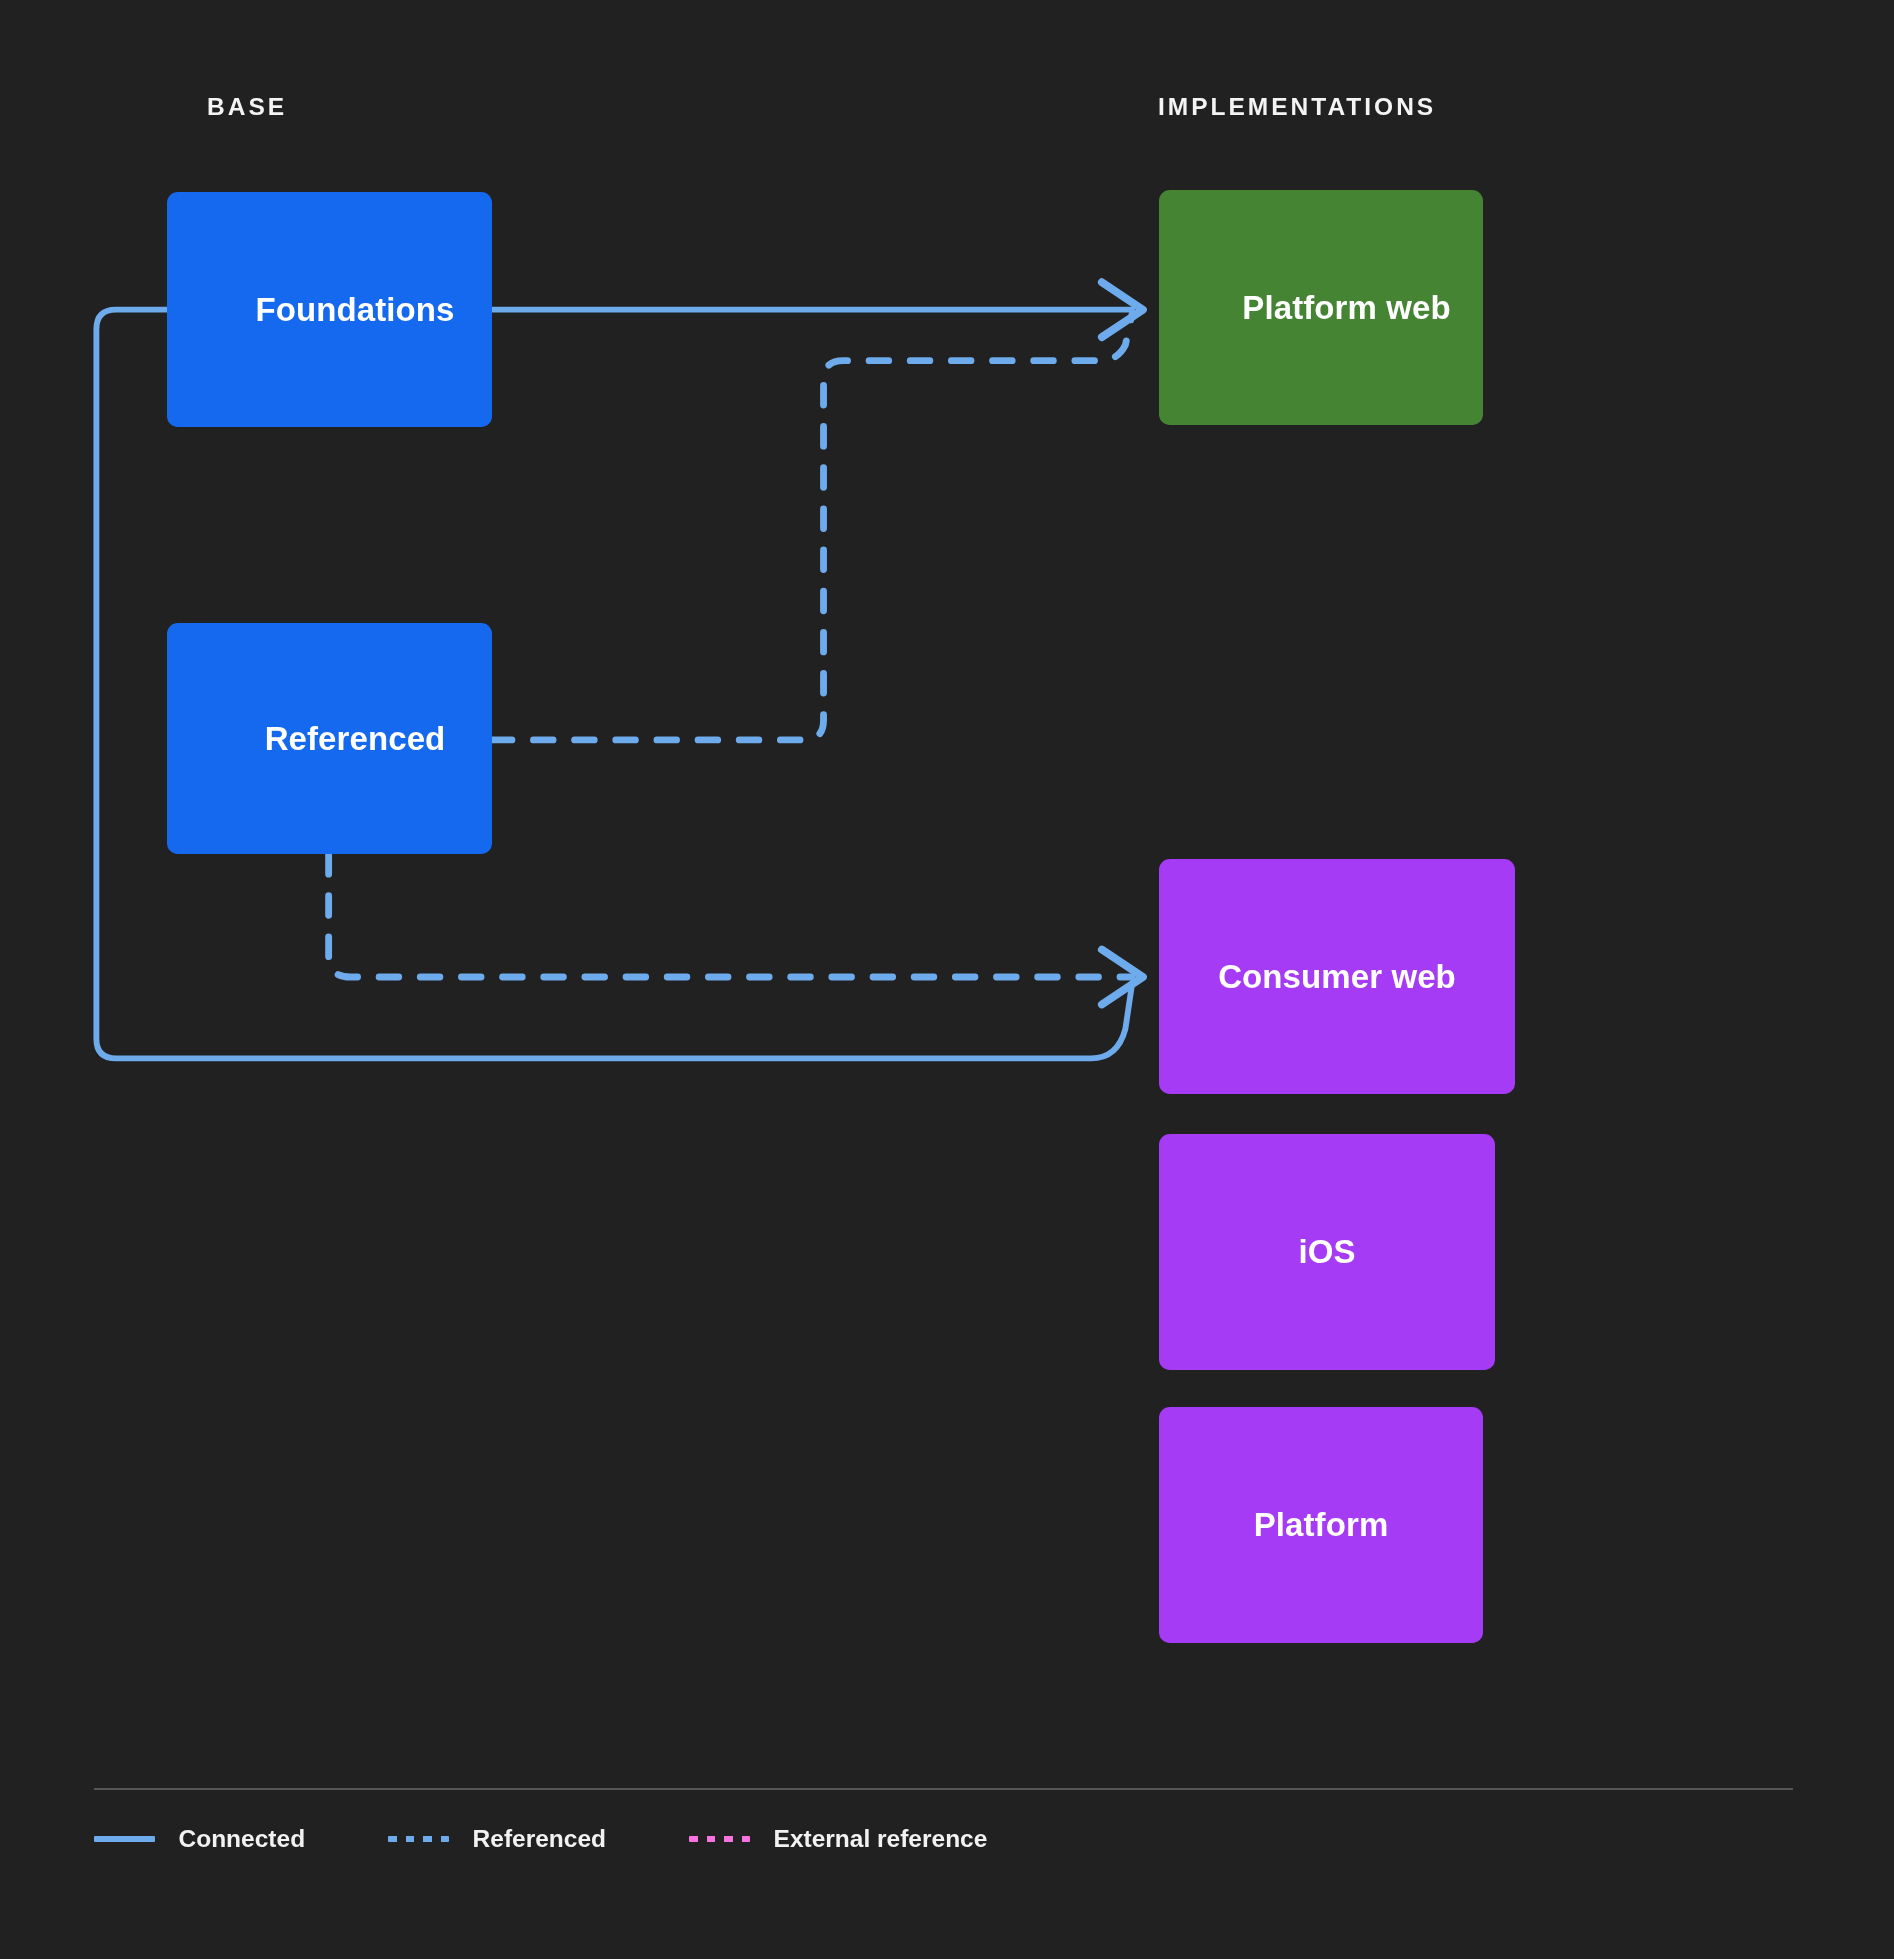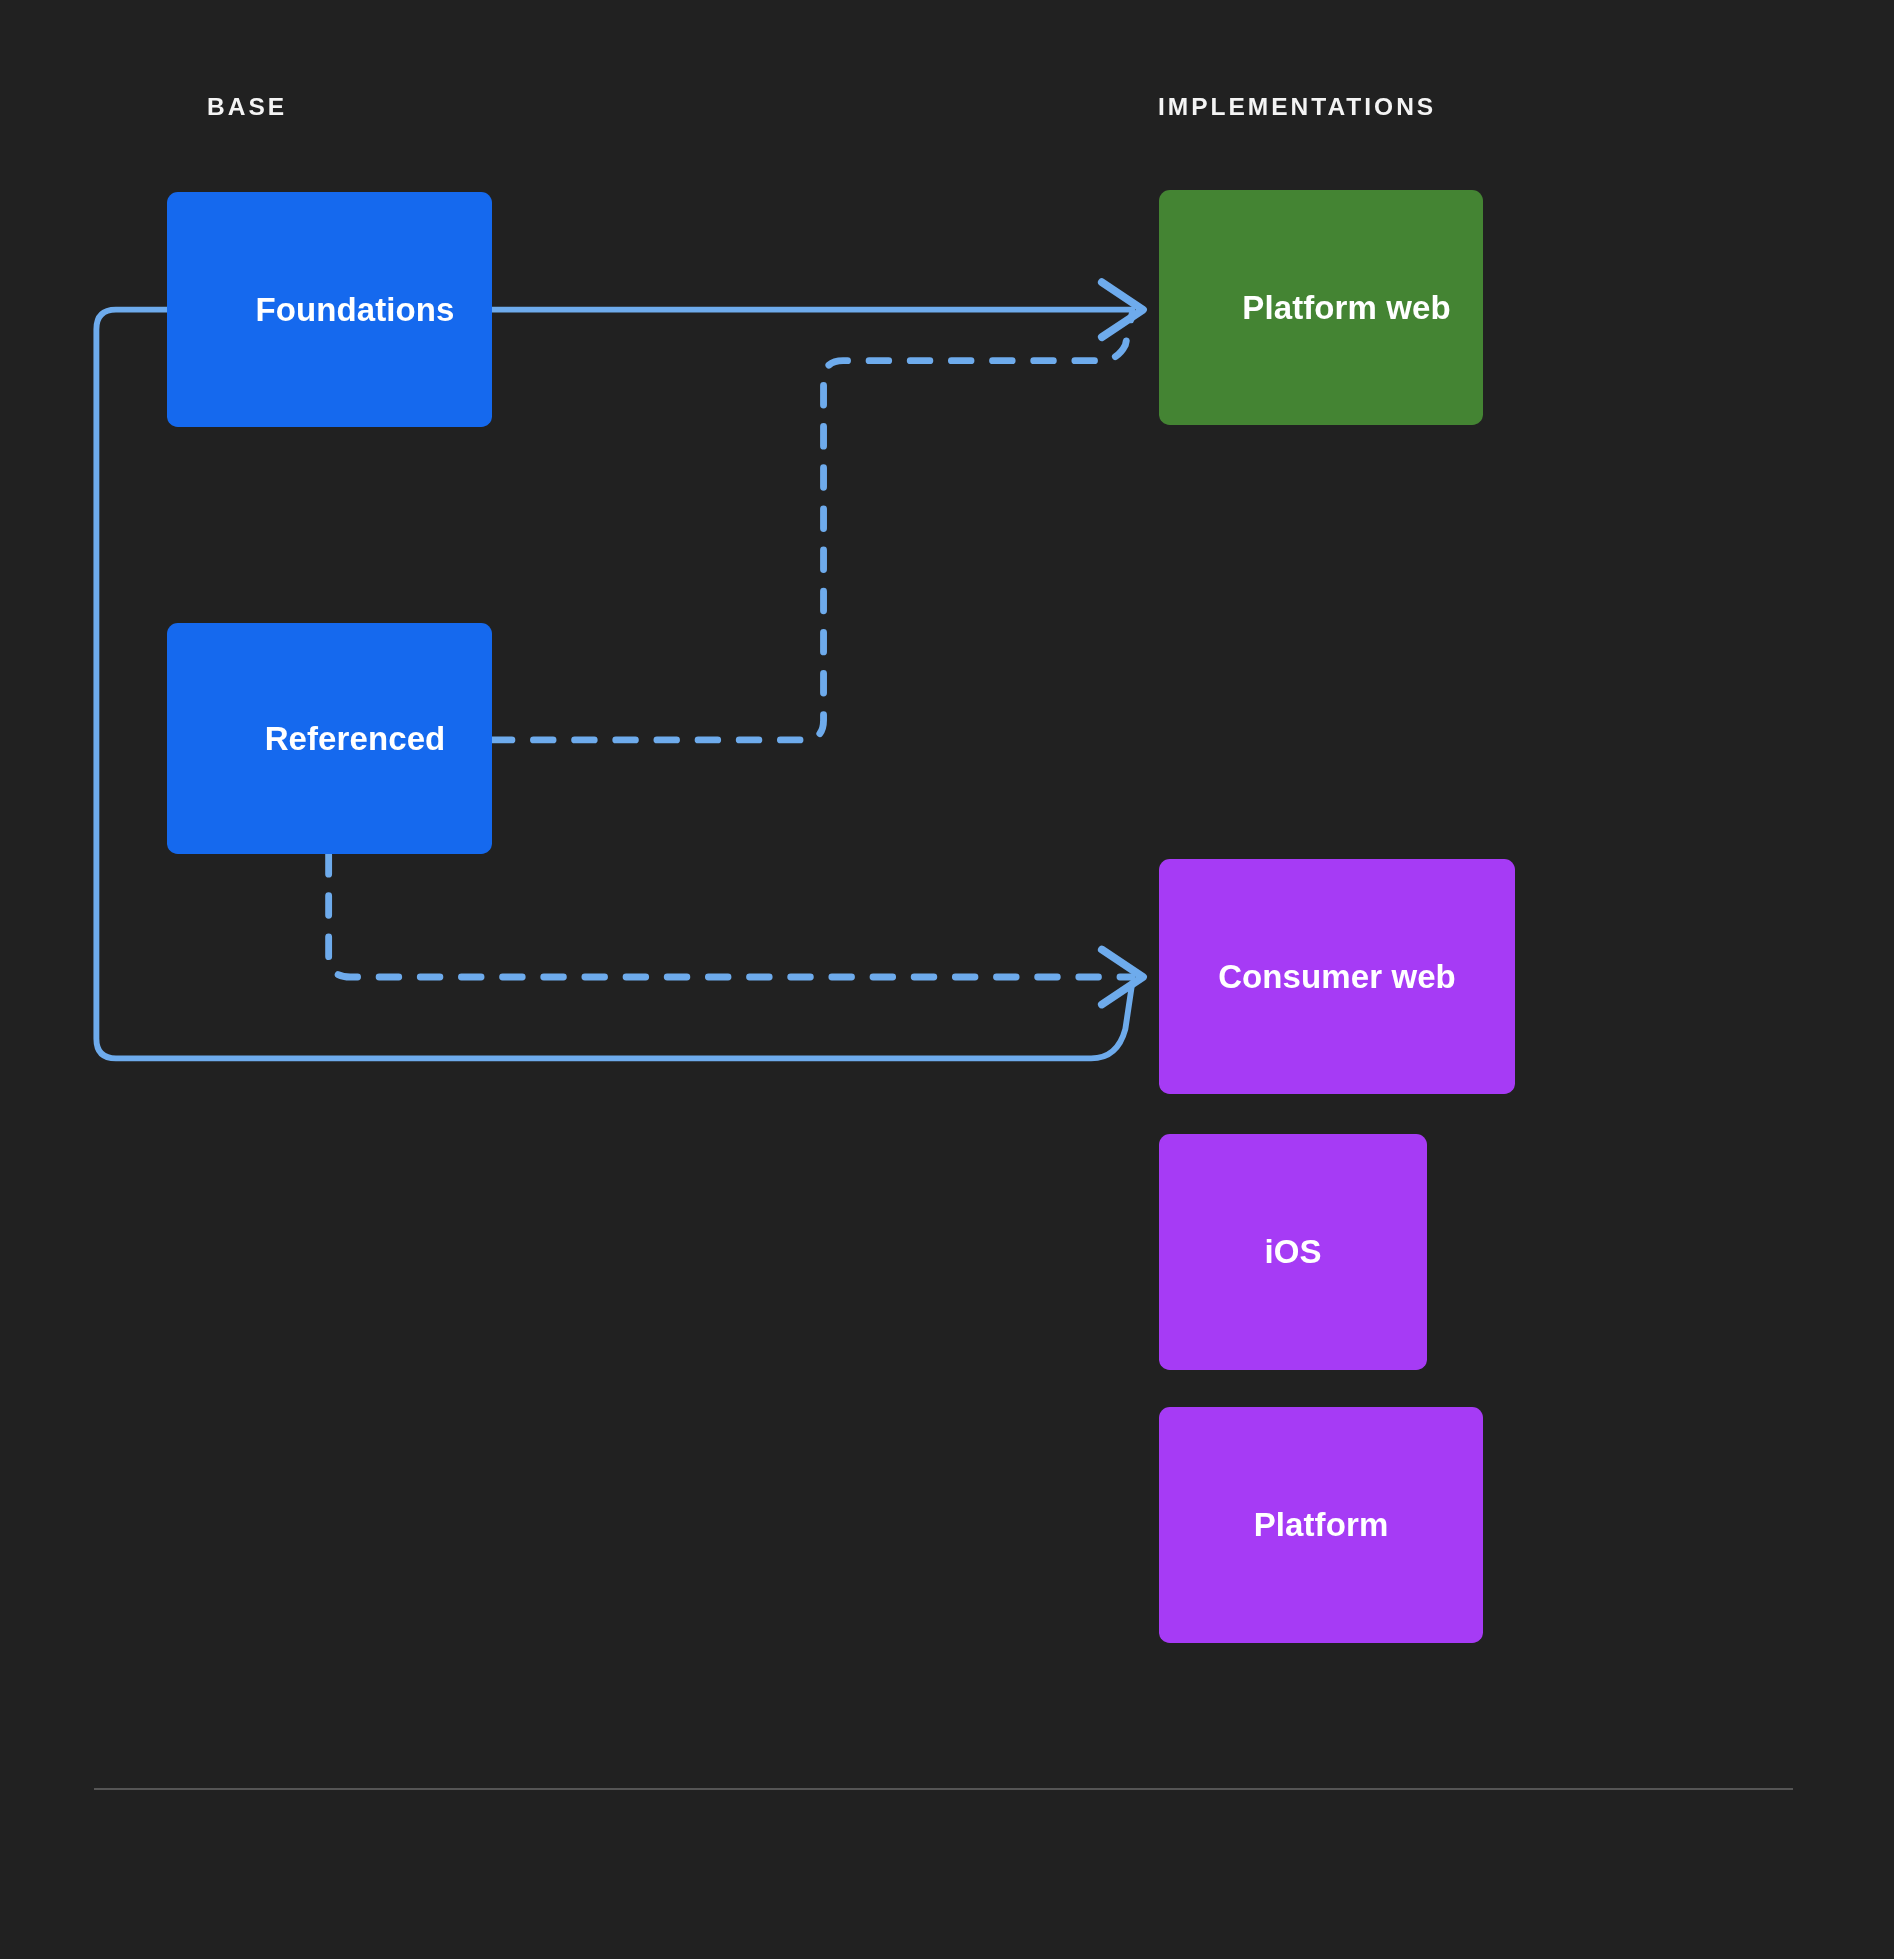--- a/index.html
+++ b/index.html
@@ -62,21 +62,21 @@
   
   #node-platform-web {
     left: 1159px; top: 190px;  width: 324px; height: 235px;
     background: #448433;
   }
   #node-consumer-web {
     left: 1159px; top: 859px;  width: 356px; height: 235px;
     background: #a63bf5;
   }
   #node-ios {
-    left: 1159px; top: 1134px; width: 268px; height: 236px;
+    left: 1159px; top: 1134px; width: 336px; height: 236px;
     background: #a63bf5;
   }
   #node-android {
     left: 1159px; top: 1407px; width: 324px; height: 236px;
     background: #a63bf5;
   }
 
   
   #connectors {
     position: absolute;
@@ -176,15 +176,29 @@
   <div class="node align-center" id="node-ios">
     <span class="node-label">iOS</span>
   </div>
 
   <div class="node align-center" id="node-android">
     <span class="node-label">Platform</span>
   </div>
 
   <div id="legend-divider"></div>
 
+  <div id="legend">
+    <div class="legend-item">
+      <span class="legend-swatch solid-blue"></span>
+      <span class="legend-label">Connected</span>
+    </div>
+    <div class="legend-item">
+      <span class="legend-swatch dashed-blue"></span>
+      <span class="legend-label">Referenced</span>
+    </div>
+    <div class="legend-item">
+      <span class="legend-swatch dashed-pink"></span>
+      <span class="legend-label">External reference</span>
+    </div>
+  </div>
 
 </div>
 
 
 </body></html>

